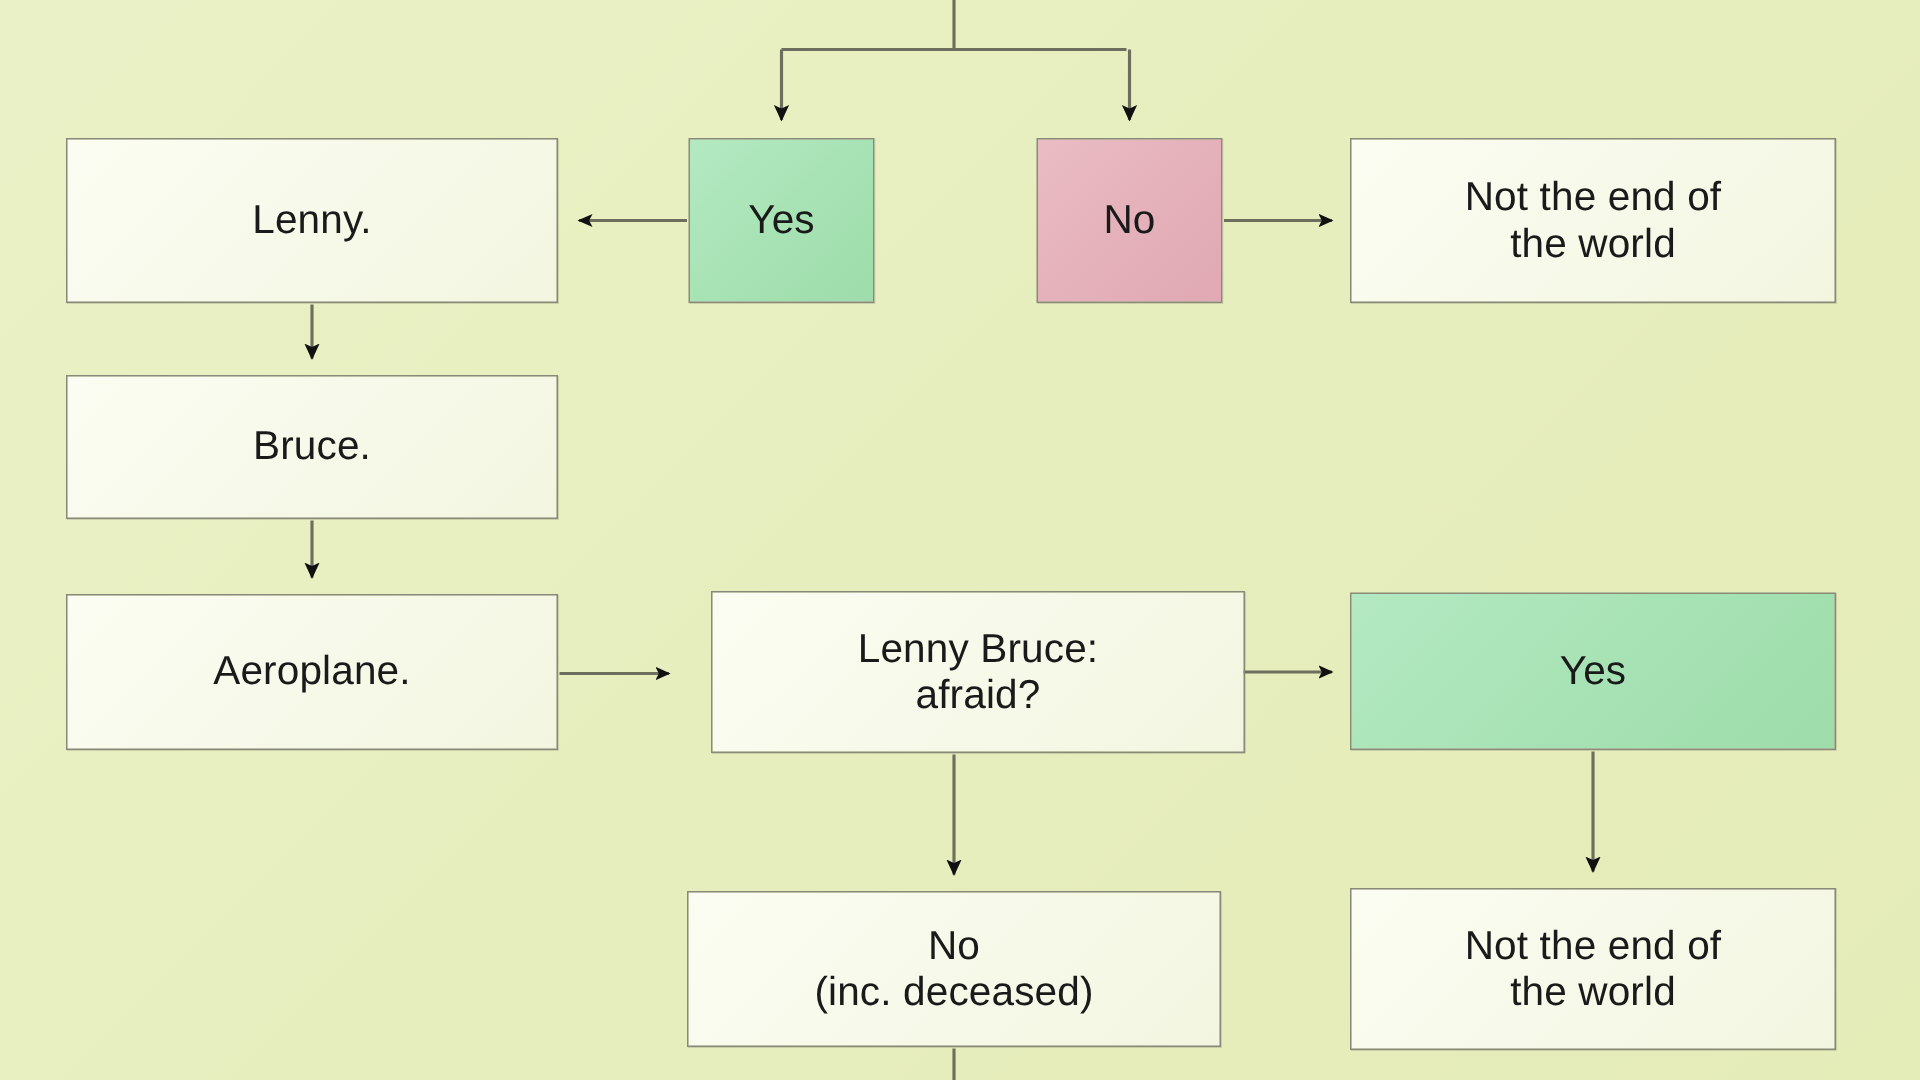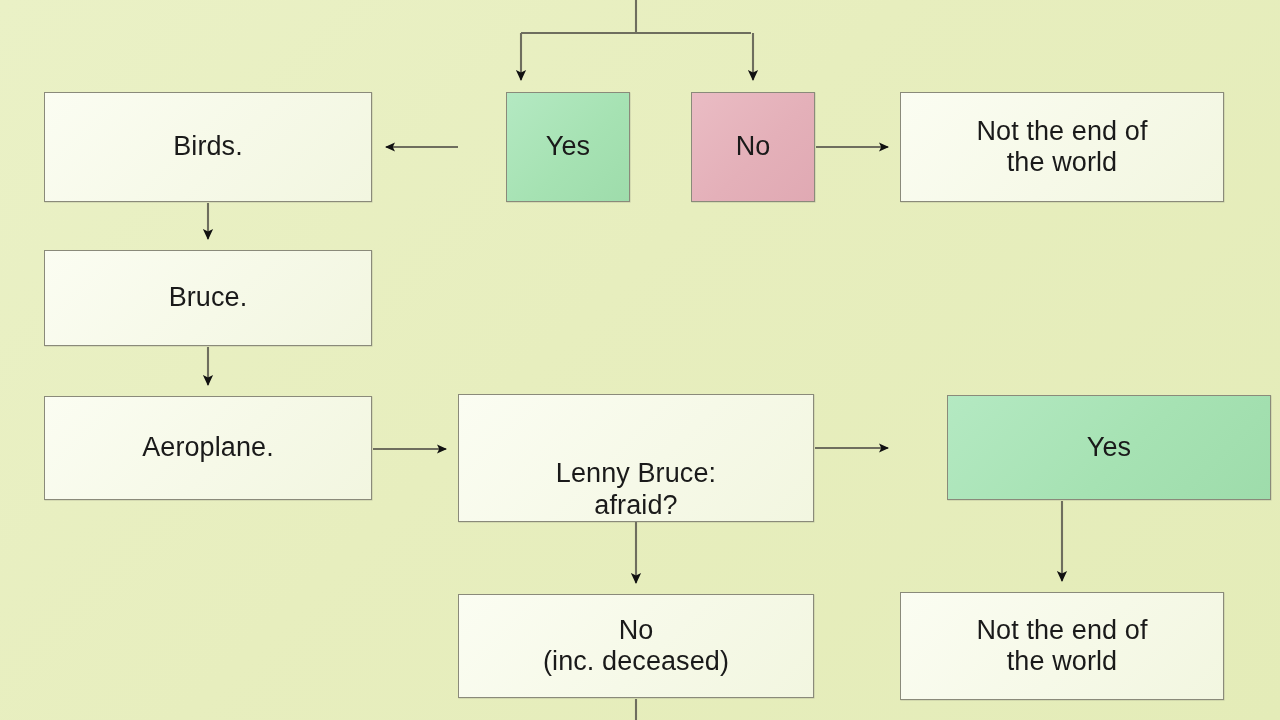--- a/index.html
+++ b/index.html
@@ -38,38 +38,37 @@
     color: #1a1a1a;
     line-height: 1.16;
     letter-spacing: 0.1px;
     box-shadow: 0.5px 0.5px 0 rgba(120,120,110,0.35);
   }
   .node.plain {
     background: linear-gradient(135deg, #fbfdf2 0%, #f6f9e8 55%, #f2f6e0 100%);
   }
   .node.yes {
     background: linear-gradient(135deg, #b4e9c2 0%, #a6e2b3 55%, #9edcab 100%);
-    margin-left: 47px;
   }
   .node.no {
     background: linear-gradient(135deg, #eabcc4 0%, #e4b0b9 55%, #e0a9b3 100%);
   }
   .node-label {
     display: block;
     white-space: pre-line;
   }
 
   
   #n-snakes      { left: 44px;  top: 92px;  width: 328px; height: 110px; font-size: 27px; }
   #n-yes-top     { left: 459px; top: 92px;  width: 124px; height: 110px; font-size: 27px; }
   #n-no-top      { left: 691px; top: 92px;  width: 124px; height: 110px; font-size: 27px; }
   #n-notend-top  { left: 900px; top: 92px;  width: 324px; height: 110px; font-size: 27px; }
   #n-birds       { left: 44px;  top: 250px; width: 328px; height: 96px;  font-size: 27px; }
   #n-aeroplane   { left: 44px;  top: 396px; width: 328px; height: 104px; font-size: 27px; }
-  #n-lenny       { left: 458px; top: 394px; width: 356px; height: 128px; font-size: 27px; align-items: flex-end; }
+  #n-lenny       { left: 474px; top: 394px; width: 356px; height: 108px; font-size: 27px; }
   #n-yes-bottom  { left: 900px; top: 395px; width: 324px; height: 105px; font-size: 27px; }
   #n-no-deceased { left: 458px; top: 594px; width: 356px; height: 104px; font-size: 27px; }
   #n-notend-bot  { left: 900px; top: 592px; width: 324px; height: 108px; font-size: 27px; }
 </style>
 </head>
 <body>
 
 <div id="canvas">
 
   <svg class="edges" viewBox="0 0 1280 720" xmlns="http://www.w3.org/2000/svg">
@@ -109,21 +108,21 @@
 
       <path d="M636,503 L636,583" marker-end="url(#arrow-d)"></path>
 
       <path d="M1062,501 L1062,581" marker-end="url(#arrow-d)"></path>
 
       <path d="M636,699 L636,725"></path>
     </g>
   </svg>
 
   <div class="node plain" id="n-snakes">
-    <span class="node-label">Birds.</span>
+    <span class="node-label">Lenny.</span>
   </div>
 
   <div class="node yes" id="n-yes-top">
     <span class="node-label">Yes</span>
   </div>
 
   <div class="node no" id="n-no-top">
     <span class="node-label">No</span>
   </div>
 

